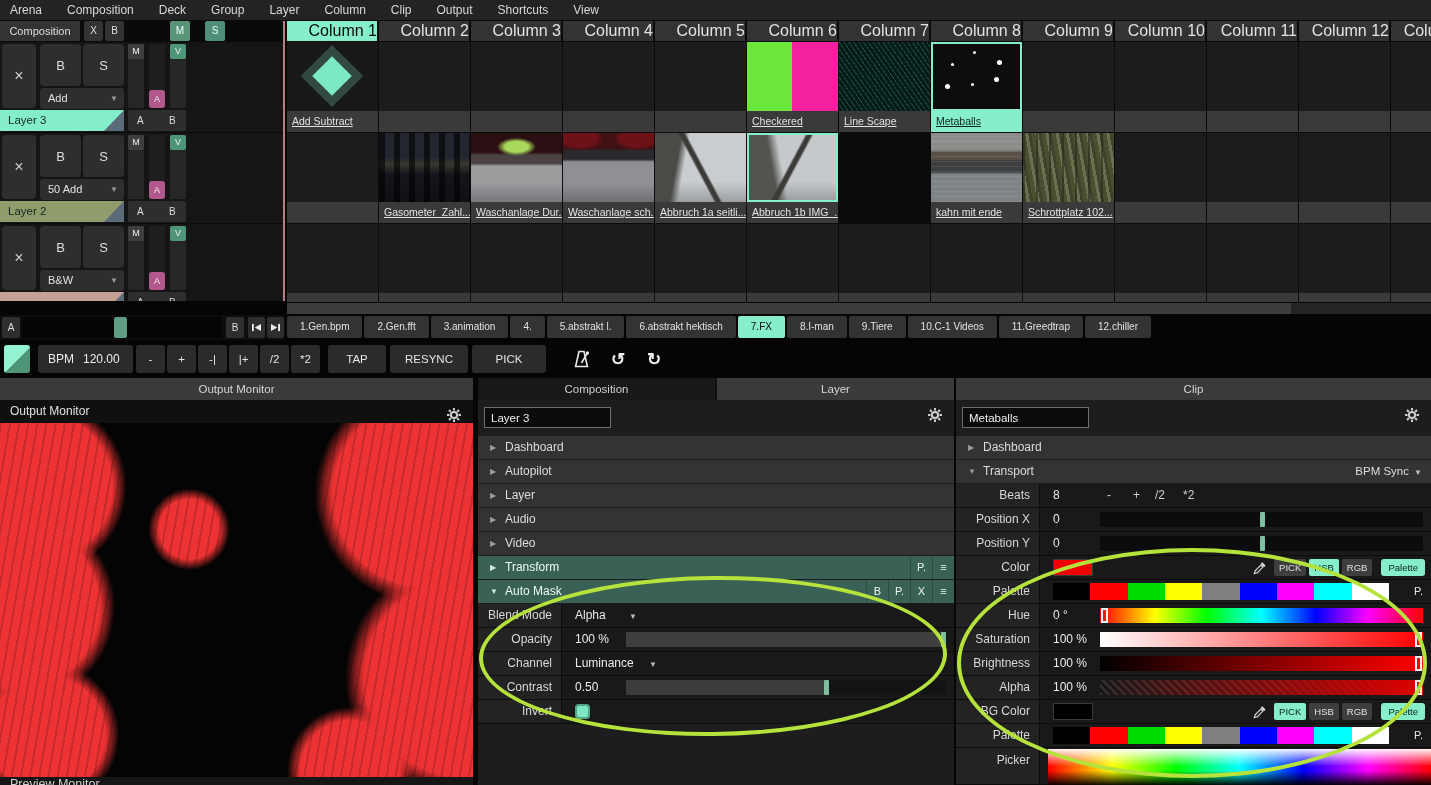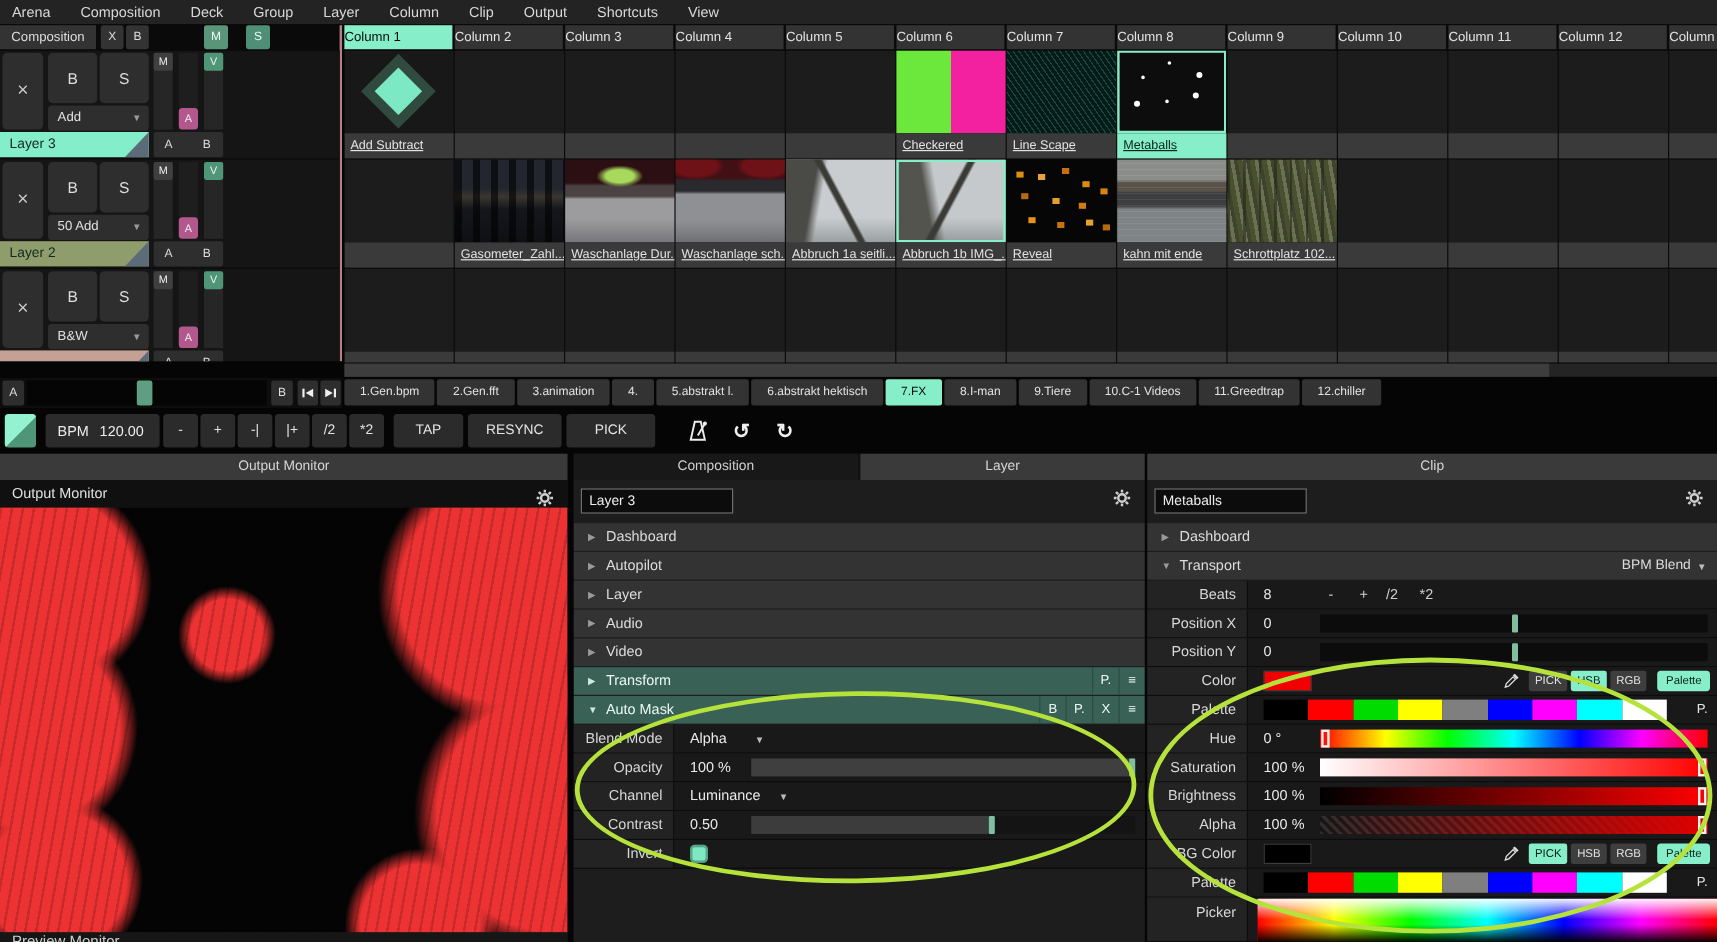--- a/index.html
+++ b/index.html
@@ -15,22 +15,22 @@
   
   #headerrow{position:absolute;left:0;top:20px;width:100%;height:22px;background:#0a0a0a;}
   .comp-tab{position:absolute;left:0;top:1px;width:80px;height:20px;background:#333;
             font-size:11px;line-height:20px;text-align:center;color:#ddd;}
   .hbtn{position:absolute;top:1px;width:19px;height:20px;background:#333;border-radius:2px;
         font-size:10px;line-height:20px;text-align:center;color:#ddd;}
   #hx{left:84px;} #hb{left:105px;}
   #hm{left:170px;width:20px;background:#5a9579;color:#eafff4;}
   #hs{left:205px;width:20px;background:#4f8f78;color:#eafff4;}
   #colstrip{position:absolute;left:287px;top:1px;height:20px;display:flex;gap:2px;}
-  .col-tab{width:90px;height:20px;background:#333;font-size:11px;line-height:20px;
-           text-align:left;color:#e2e2e2;flex:none;}
+  .col-tab{width:90px;height:20px;background:#333;font-size:16px;line-height:20px;
+           text-align:right;color:#e2e2e2;flex:none;}
   .col-tab.active{background:#86efc9;color:#0a0a0a;}
   #pinkdiv{position:absolute;left:283px;top:21px;width:2px;height:280px;background:#b57f85;}
 
   
   #layerscol{position:absolute;left:0;top:42px;width:283px;height:259px;overflow:hidden;background:#0b0b0b;}
   .layer-row{position:absolute;left:0;width:283px;height:90px;background:#151515;}
   .lx{position:absolute;left:2px;top:2px;width:34px;height:64px;background:#2e2e2e;border-radius:4px;
       font-size:16px;color:#ccc;display:flex;align-items:center;justify-content:center;}
   .lb,.ls{position:absolute;top:2px;width:41px;height:42px;background:#2e2e2e;border-radius:4px;
       font-size:13px;color:#ddd;display:flex;align-items:center;justify-content:center;}
@@ -386,26 +386,20 @@
         <div class="clabel">Waschanlage sch...</div>
       </div>
       <div class="cell" style="left: 368px; top: 91px;">
         <div class="thumb t-abbruch-a"></div>
         <div class="clabel">Abbruch 1a seitli...</div>
       </div>
       <div class="cell" style="left: 460px; top: 91px;">
         <div class="thumb t-abbruch-b sel"></div>
         <div class="clabel">Abbruch 1b IMG_...</div>
       </div>
-      <div class="cell" style="left: 552px; top: 91px;">
-        <div class="thumb t-reveal">
-          <div class="dots"></div>
-        </div>
-        <div class="clabel">Reveal</div>
-      </div>
       <div class="cell" style="left: 644px; top: 91px;">
         <div class="thumb t-kahn"></div>
         <div class="clabel">kahn mit ende</div>
       </div>
       <div class="cell" style="left: 736px; top: 91px;">
         <div class="thumb t-schrott"></div>
         <div class="clabel">Schrottplatz 102...</div>
       </div>
       <div class="cell" style="left: 828px; top: 91px;">
         <div class="thumb t-empty"></div>
@@ -682,21 +676,21 @@
       </span>
     </div>
 
     <div class="secbar" style="top:58px">
       <span class="tri">▶</span>
       <span class="sectxt">Dashboard</span>
     </div>
     <div class="secbar" style="top:82px">
       <span class="tri">▼</span>
       <span class="sectxt">Transport</span>
-      <span class="bpmsync">BPM Blend</span>
+      <span class="bpmsync">BPM Sync</span>
       <span class="syncdda">▼</span>
     </div>
 
     <div class="prow" style="top:106px">
       <div class="plabel">Beats</div>
       <div class="pval" id="beatsval">
         <span class="vtext">8</span>
       <span class="vtext" style="left: 66px; color: rgb(207, 207, 207);">-</span>
           <span class="vtext" style="left: 92px; color: rgb(207, 207, 207);">+</span>
           <span class="vtext" style="left: 114px; color: rgb(207, 207, 207);">/2</span>

